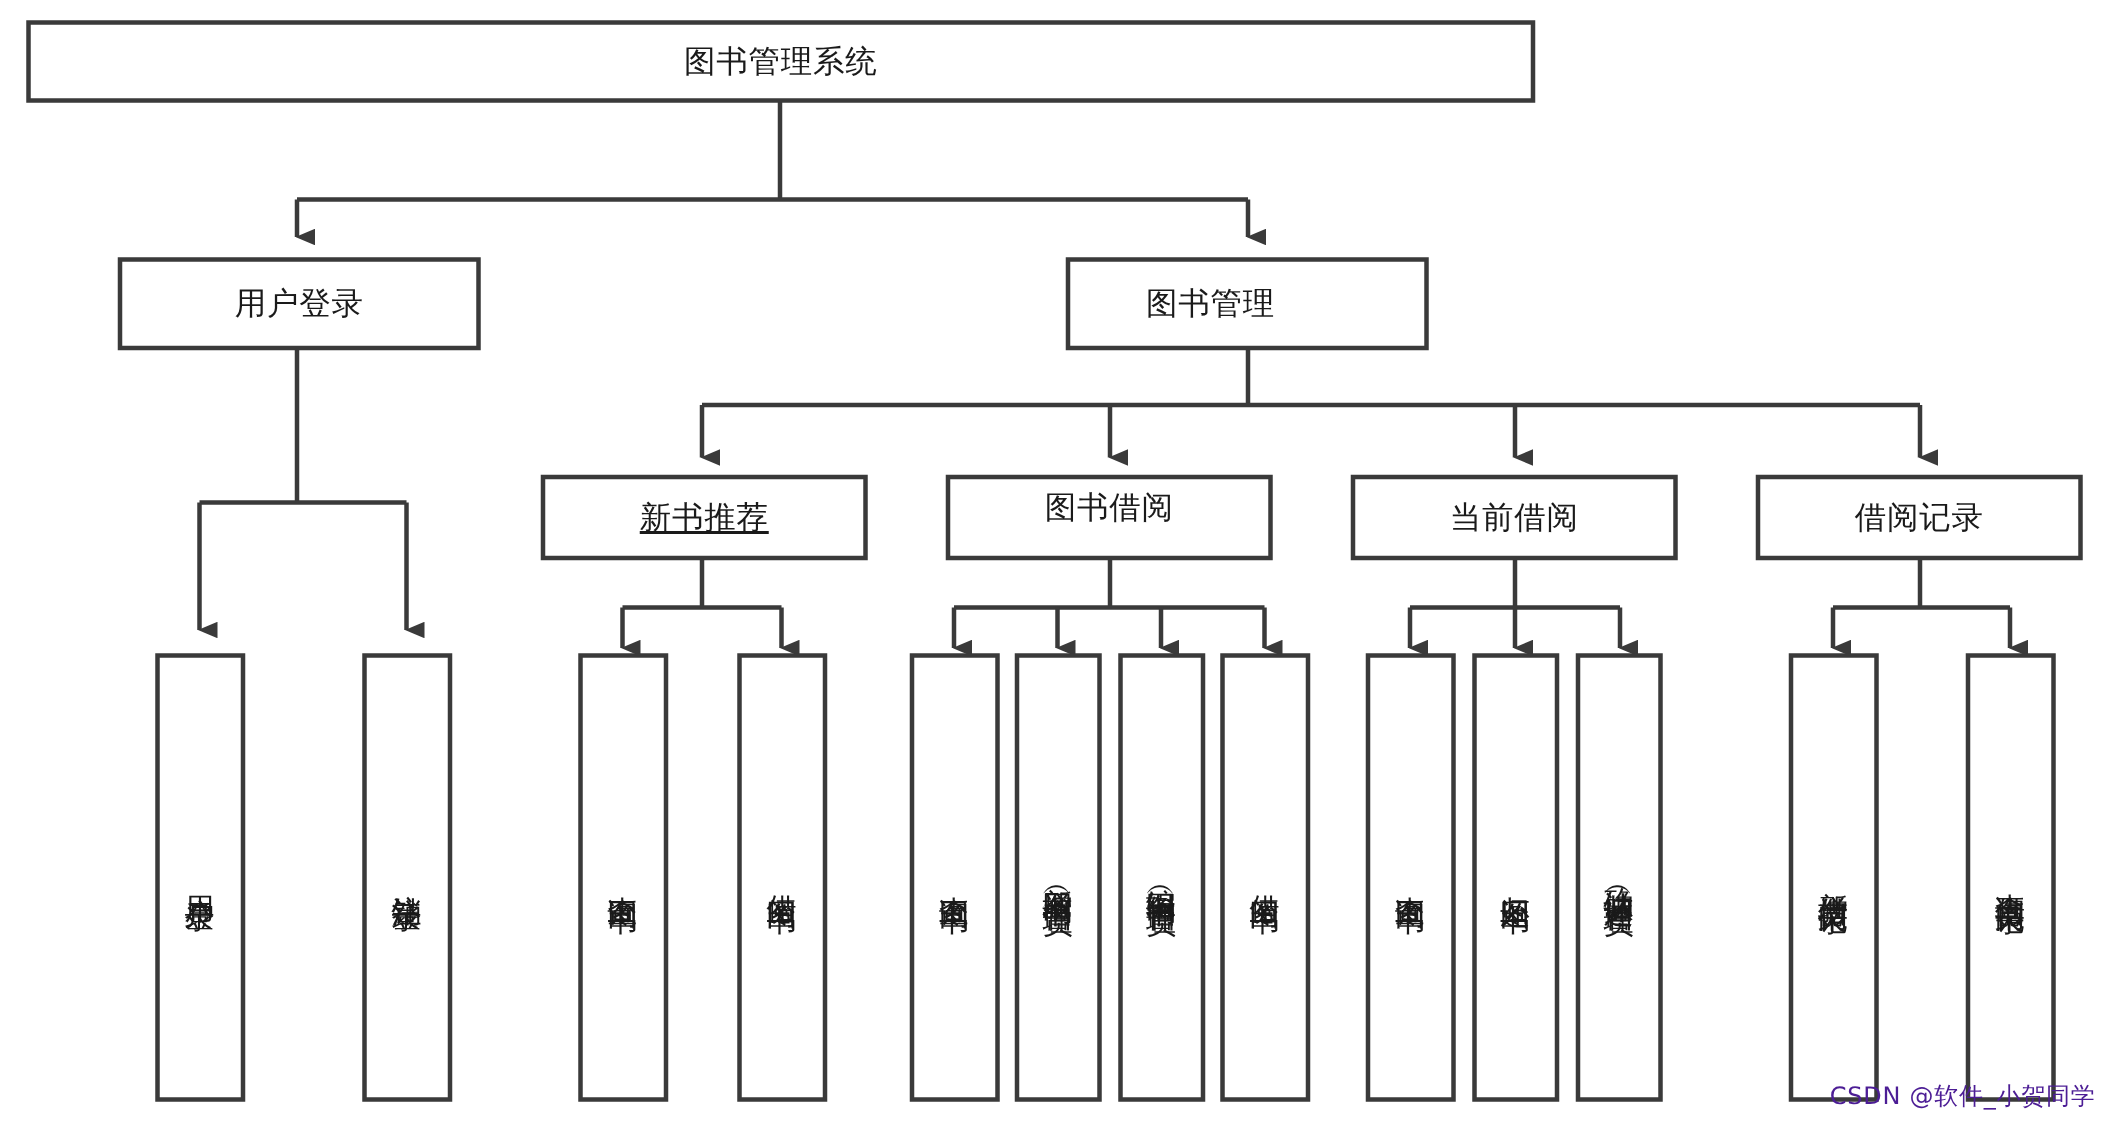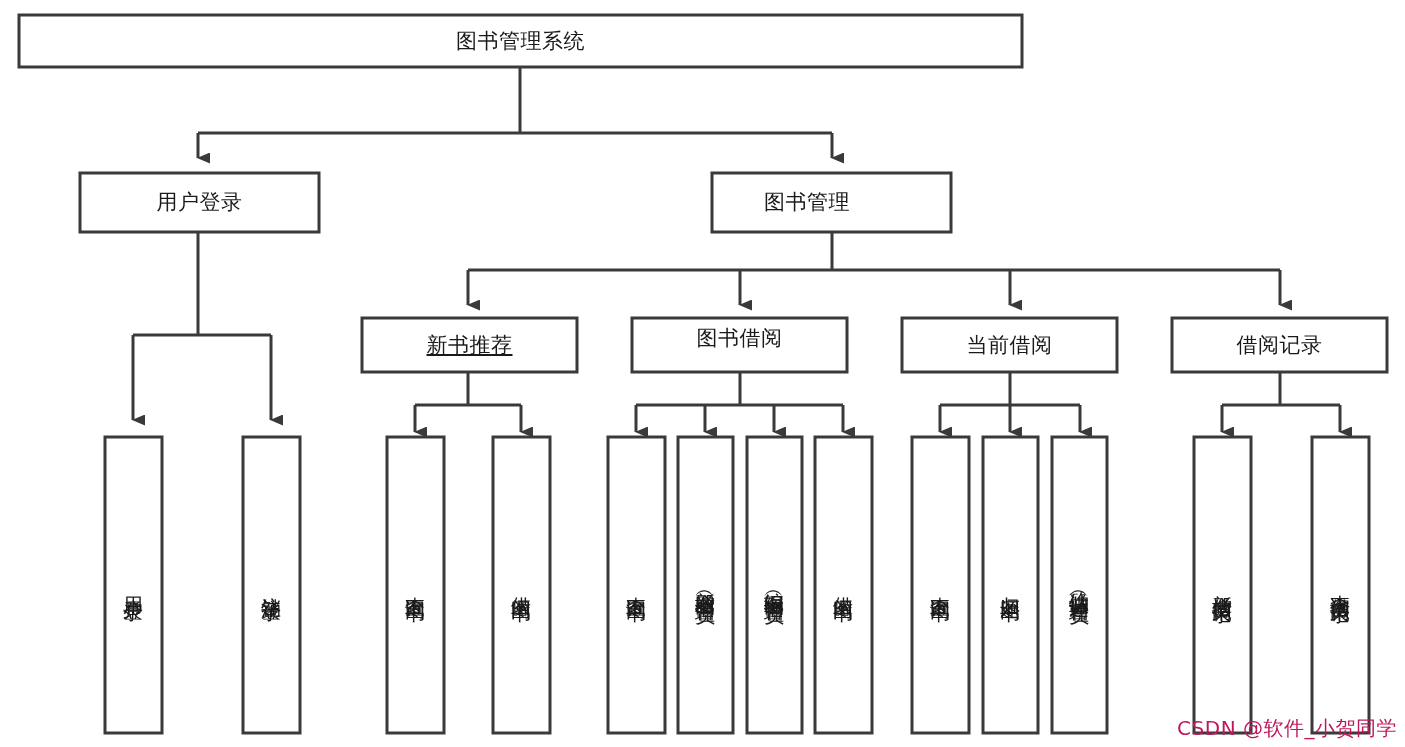--- a/index.html
+++ b/index.html
@@ -45,22 +45,22 @@
   }
   .hit {
     position: absolute;
     box-sizing: border-box;
     background: transparent;
   }
   #watermark {
     position: absolute;
     right: 8px;
     bottom: 5px;
-    font-size: 20px;
-    color: #be185d;
+    font-size: 16px;
+    color: #4c1d95;
     letter-spacing: 0.5px;
     white-space: nowrap;
   }
 </style>
 </head>
 <body>
 
 <div id="canvas">
 
   <svg id="svg-layer" viewBox="0 0 1405 747" xmlns="http://www.w3.org/2000/svg">

